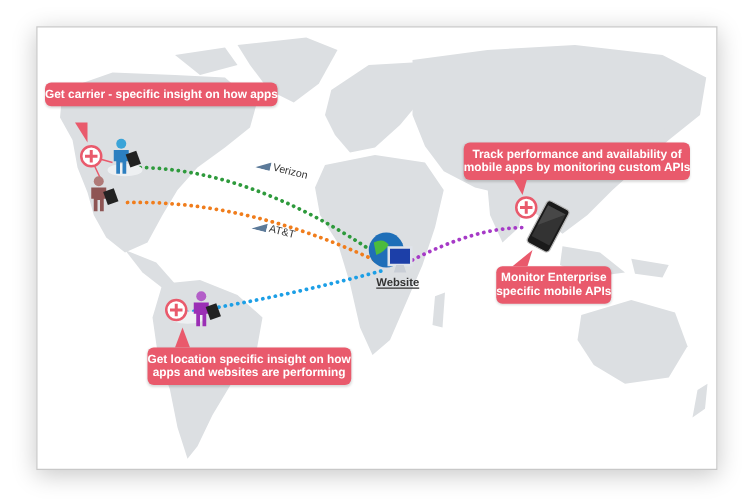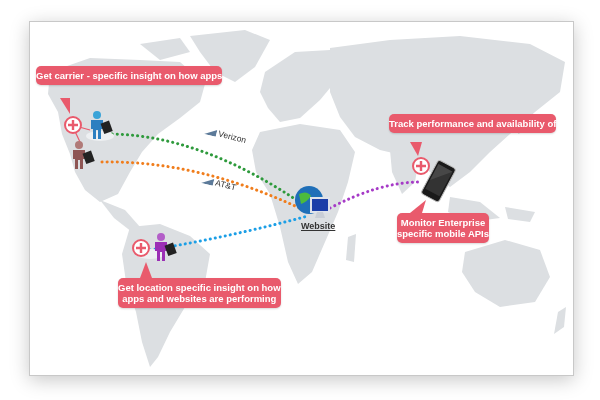--- a/index.html
+++ b/index.html
@@ -137,22 +137,23 @@
         <path d="M0 7 L12 0 L12 7 Z" fill="#5c7a99"></path>
       </svg>
     <span>AT&amp;T</span>
   </div>
 
   <div class="label website-label" style="left:271px;top:199px">Website</div>
 
   <div class="callout" style="left:6px;top:44px">
     <div>Get carrier - specific insight on how apps</div>
   </div>
-  <div class="callout" style="left:359px;top:92px">
+  <div class="callout" style="left:341px;top:92px">
     <div>Track performance and availability of</div>
+    <div>mobile apps by monitoring custom APIs</div>
   </div>
   <div class="callout" style="left:88px;top:256px">
     <div>Get location specific insight on how</div>
     <div>apps and websites are performing</div>
   </div>
   <div class="callout" style="left:367px;top:191px">
     <div>Monitor Enterprise</div>
     <div>specific mobile APIs</div>
   </div>
 

